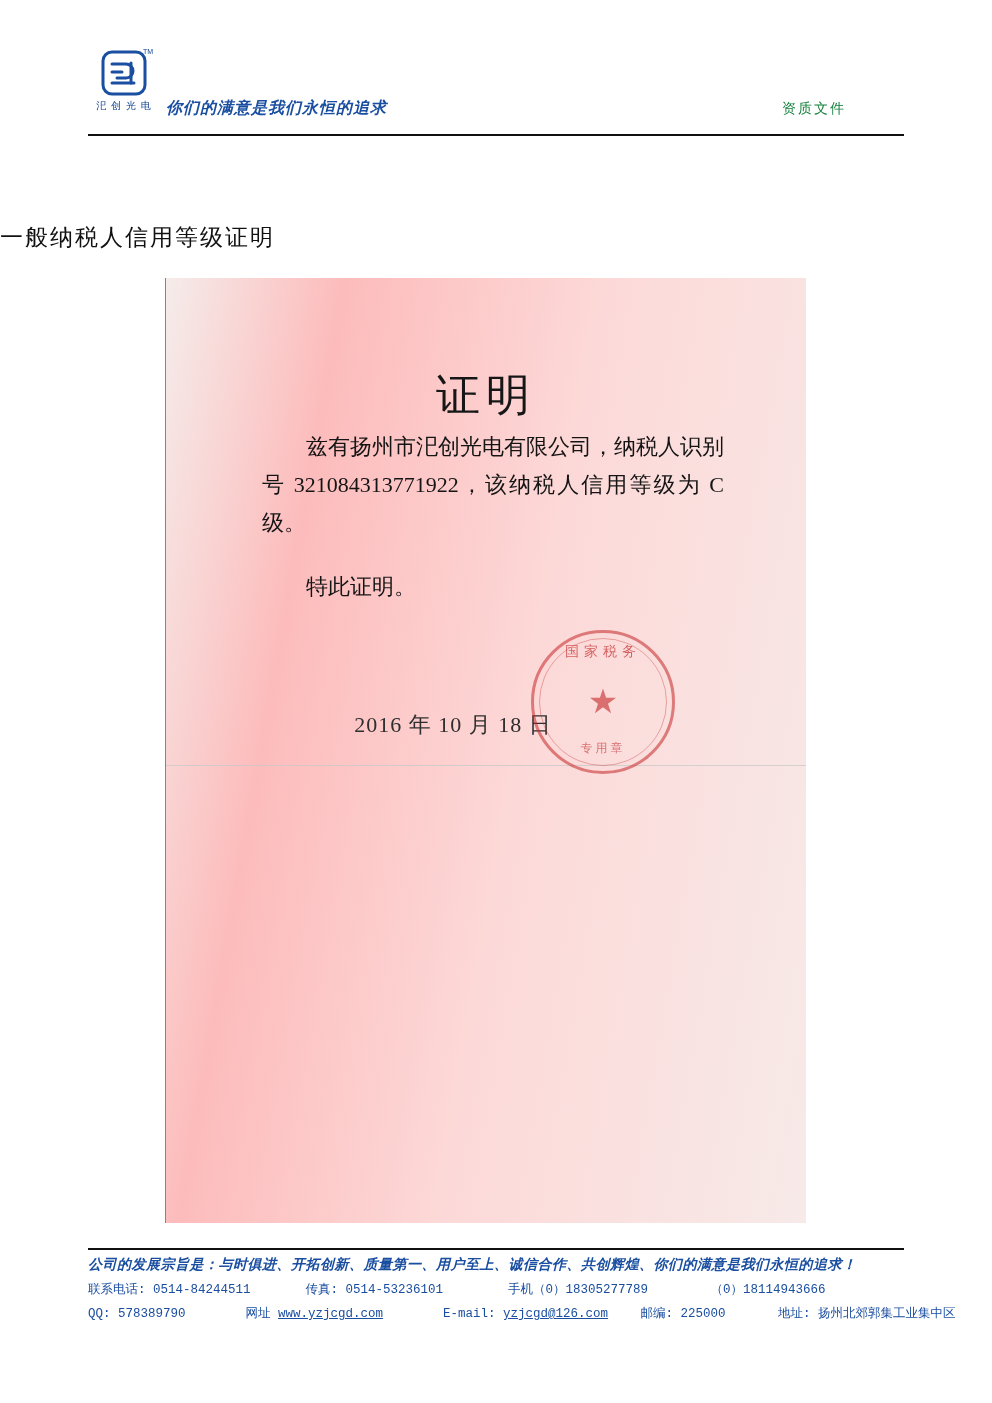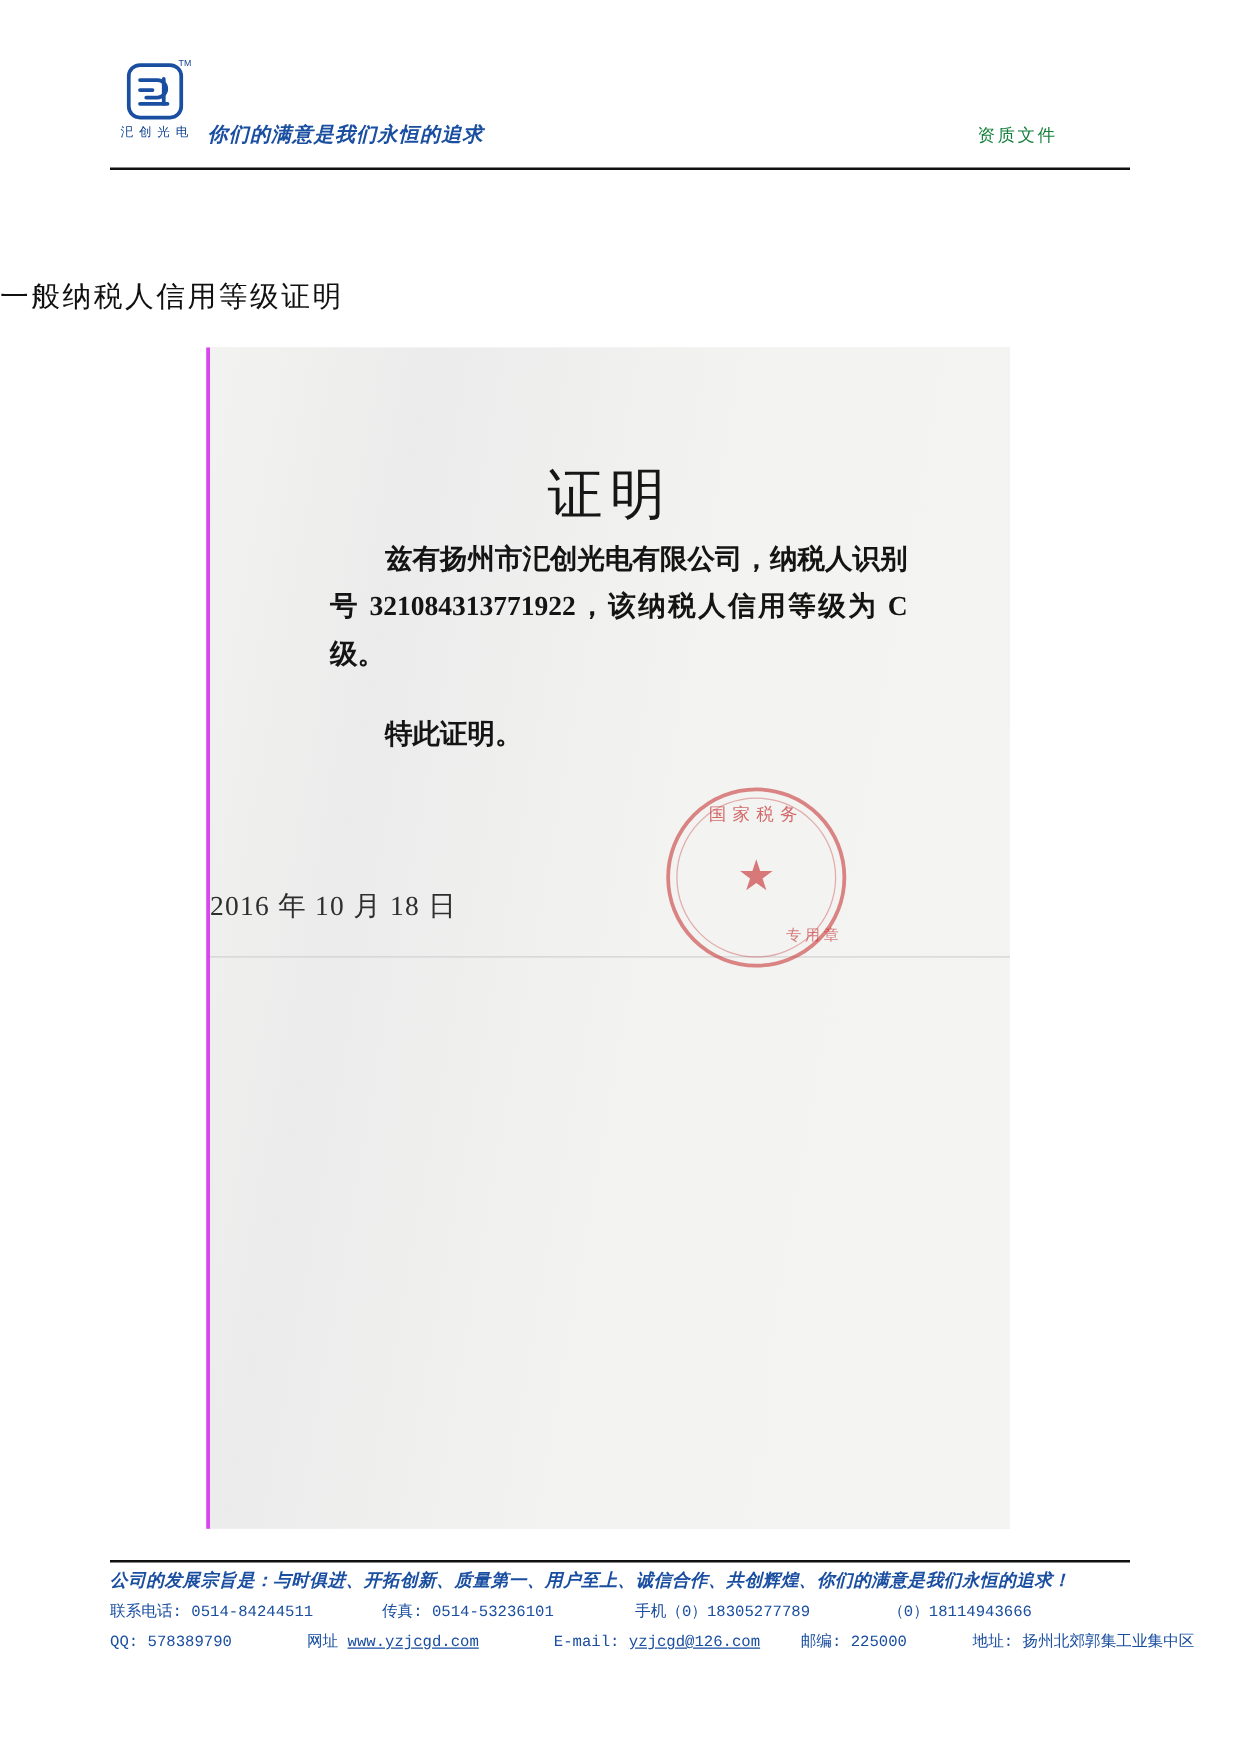--- a/index.html
+++ b/index.html
@@ -95,22 +95,22 @@
     letter-spacing: 2px;
   }
 
   
   .scan {
     position: absolute;
     left: 165px;
     top: 278px;
     width: 640px;
     height: 945px;
-    background: #e5e5e5;
-    border-left: 3px solid #d946ef;
+    background: #fca5a5;
+    border-left: 1px solid #d946ef;
   }
   .scan-shade {
     position: absolute;
     inset: 0;
     background: linear-gradient(100deg, rgba(244,244,242,0.9) 0%, rgba(255,255,255,0.25) 22%, rgba(252,252,250,0.6) 55%, rgba(246,246,244,0.85) 100%);
     pointer-events: none;
   }
   .scan-fold {
     position: absolute;
     left: 0;
@@ -132,21 +132,20 @@
   }
   .cert-body {
     position: absolute;
     left: 96px;
     top: 150px;
     width: 462px;
     font-size: 22px;
     line-height: 38px;
     color: #141414;
     text-align: justify;
-    font-weight: bold;
   }
   .cert-body p {
     margin: 0;
   }
   .cert-body p.indent {
     text-indent: 44px;
   }
   .cert-body p.spaced {
     margin-top: 26px;
   }
@@ -163,21 +162,21 @@
     letter-spacing: 1px;
     color: #151515;
   }
   .cert-date {
     position: absolute;
     left: 0;
     top: 432px;
     width: 640px;
     padding-right: 66px;
     box-sizing: border-box;
-    text-align: left;
+    text-align: center;
     font-size: 22px;
     letter-spacing: 1px;
     color: #2e2e2e;
   }
 
   
   .seal {
     position: absolute;
     left: 365px;
     top: 352px;
@@ -212,21 +211,21 @@
     font-size: 14px;
     letter-spacing: 5px;
     color: rgba(196, 38, 40, 0.68);
     font-family: "Liberation Serif", serif;
   }
   .seal-bottom-text {
     position: absolute;
     left: 0;
     bottom: 14px;
     width: 138px;
-    text-align: right;
+    text-align: center;
     font-size: 12px;
     letter-spacing: 3px;
     color: rgba(196, 38, 40, 0.6);
   }
 
   
   .footer-rule {
     position: absolute;
     left: 88px;
     top: 1248px;

